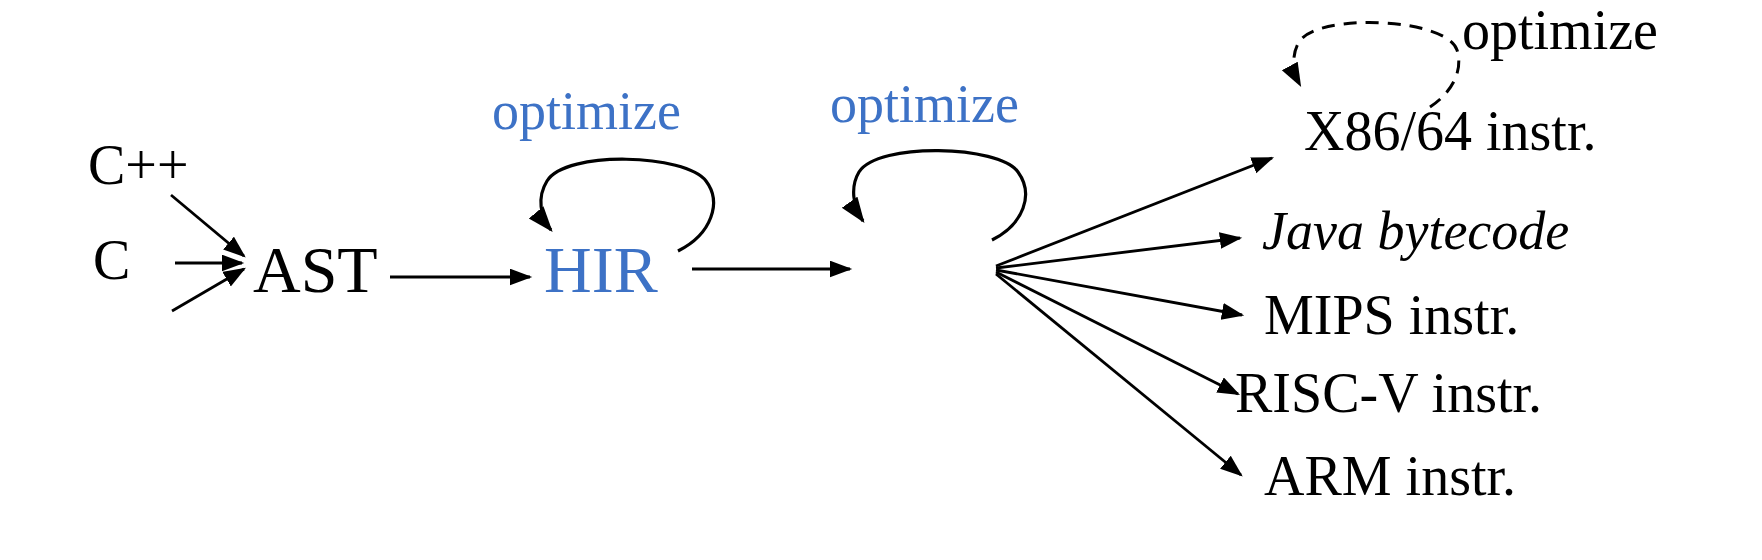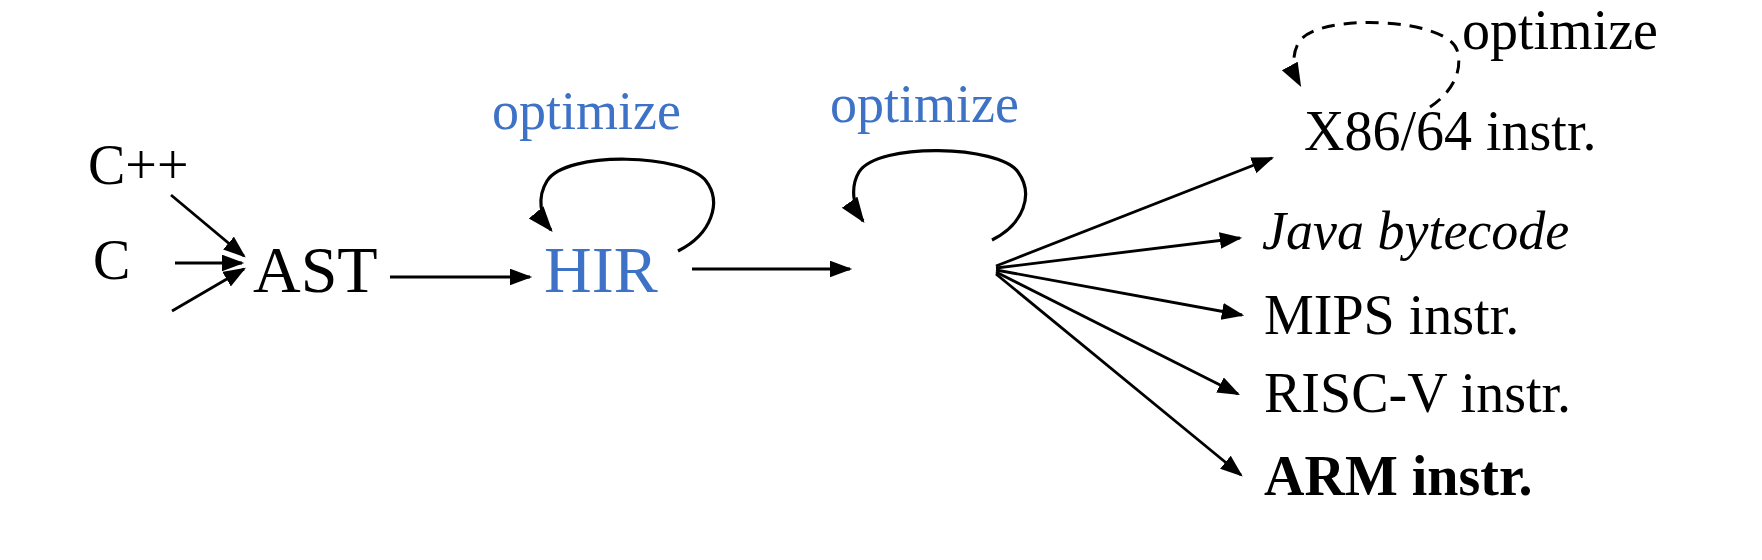--- a/index.html
+++ b/index.html
@@ -64,16 +64,16 @@
   <span class="label fs58" style="left:253px; top:237px;">AST</span>
   <span class="label fs58 blue" style="left:544px; top:237px;">HIR</span>
 
   <span class="label fs54 blue" style="left:492px;  top:84px;">optimize</span>
   <span class="label fs54 blue" style="left:830px;  top:77px;">optimize</span>
   <span class="label fs56" style="left:1462px; top:2px;">optimize</span>
 
   <span class="label fs56" style="left:1292px; top:103px;margin-left:12px;">X86/64 instr.</span>
   <span class="label fs54 italic" style="left:1262px; top:204px;">Java bytecode</span>
   <span class="label fs56" style="left:1264px; top:287px;">MIPS instr.</span>
-  <span class="label fs56" style="left:1264px; top:365px;">RISC-V instr.</span>
-  <span class="label fs56" style="left:1264px; top:448px;font-weight:bold;">ARM instr.</span>
+  <span class="label fs56" style="left:1235px; top:365px;">RISC-V instr.</span>
+  <span class="label fs56" style="left:1264px; top:448px;">ARM instr.</span>
 
 </div>
 
 </body></html>

